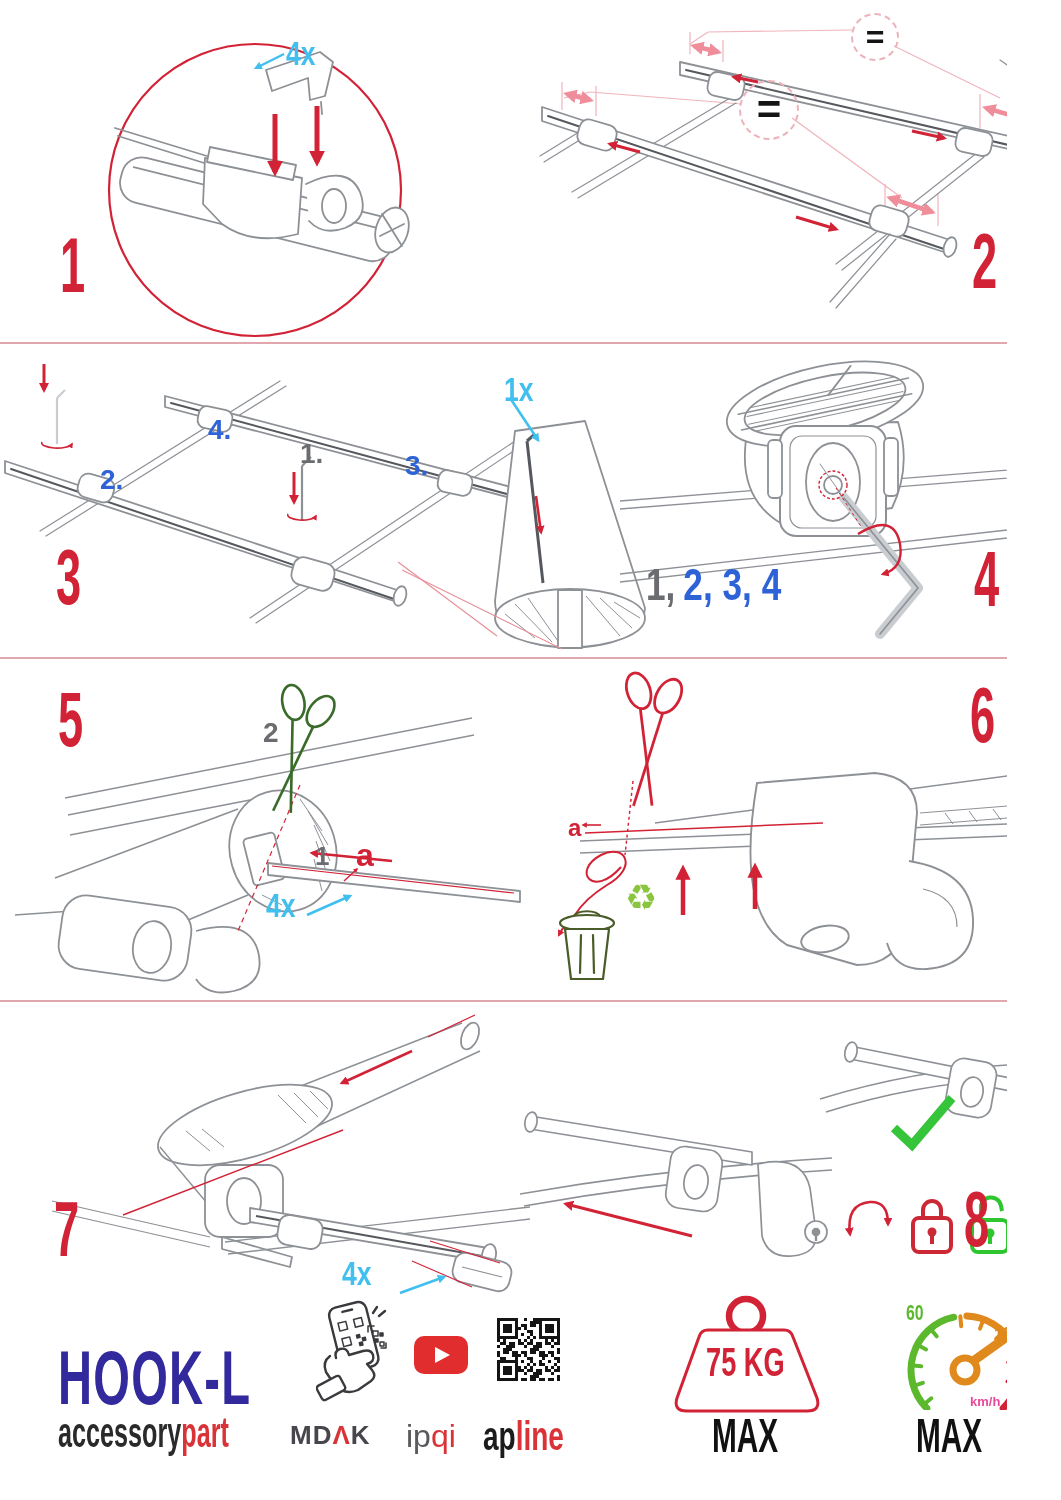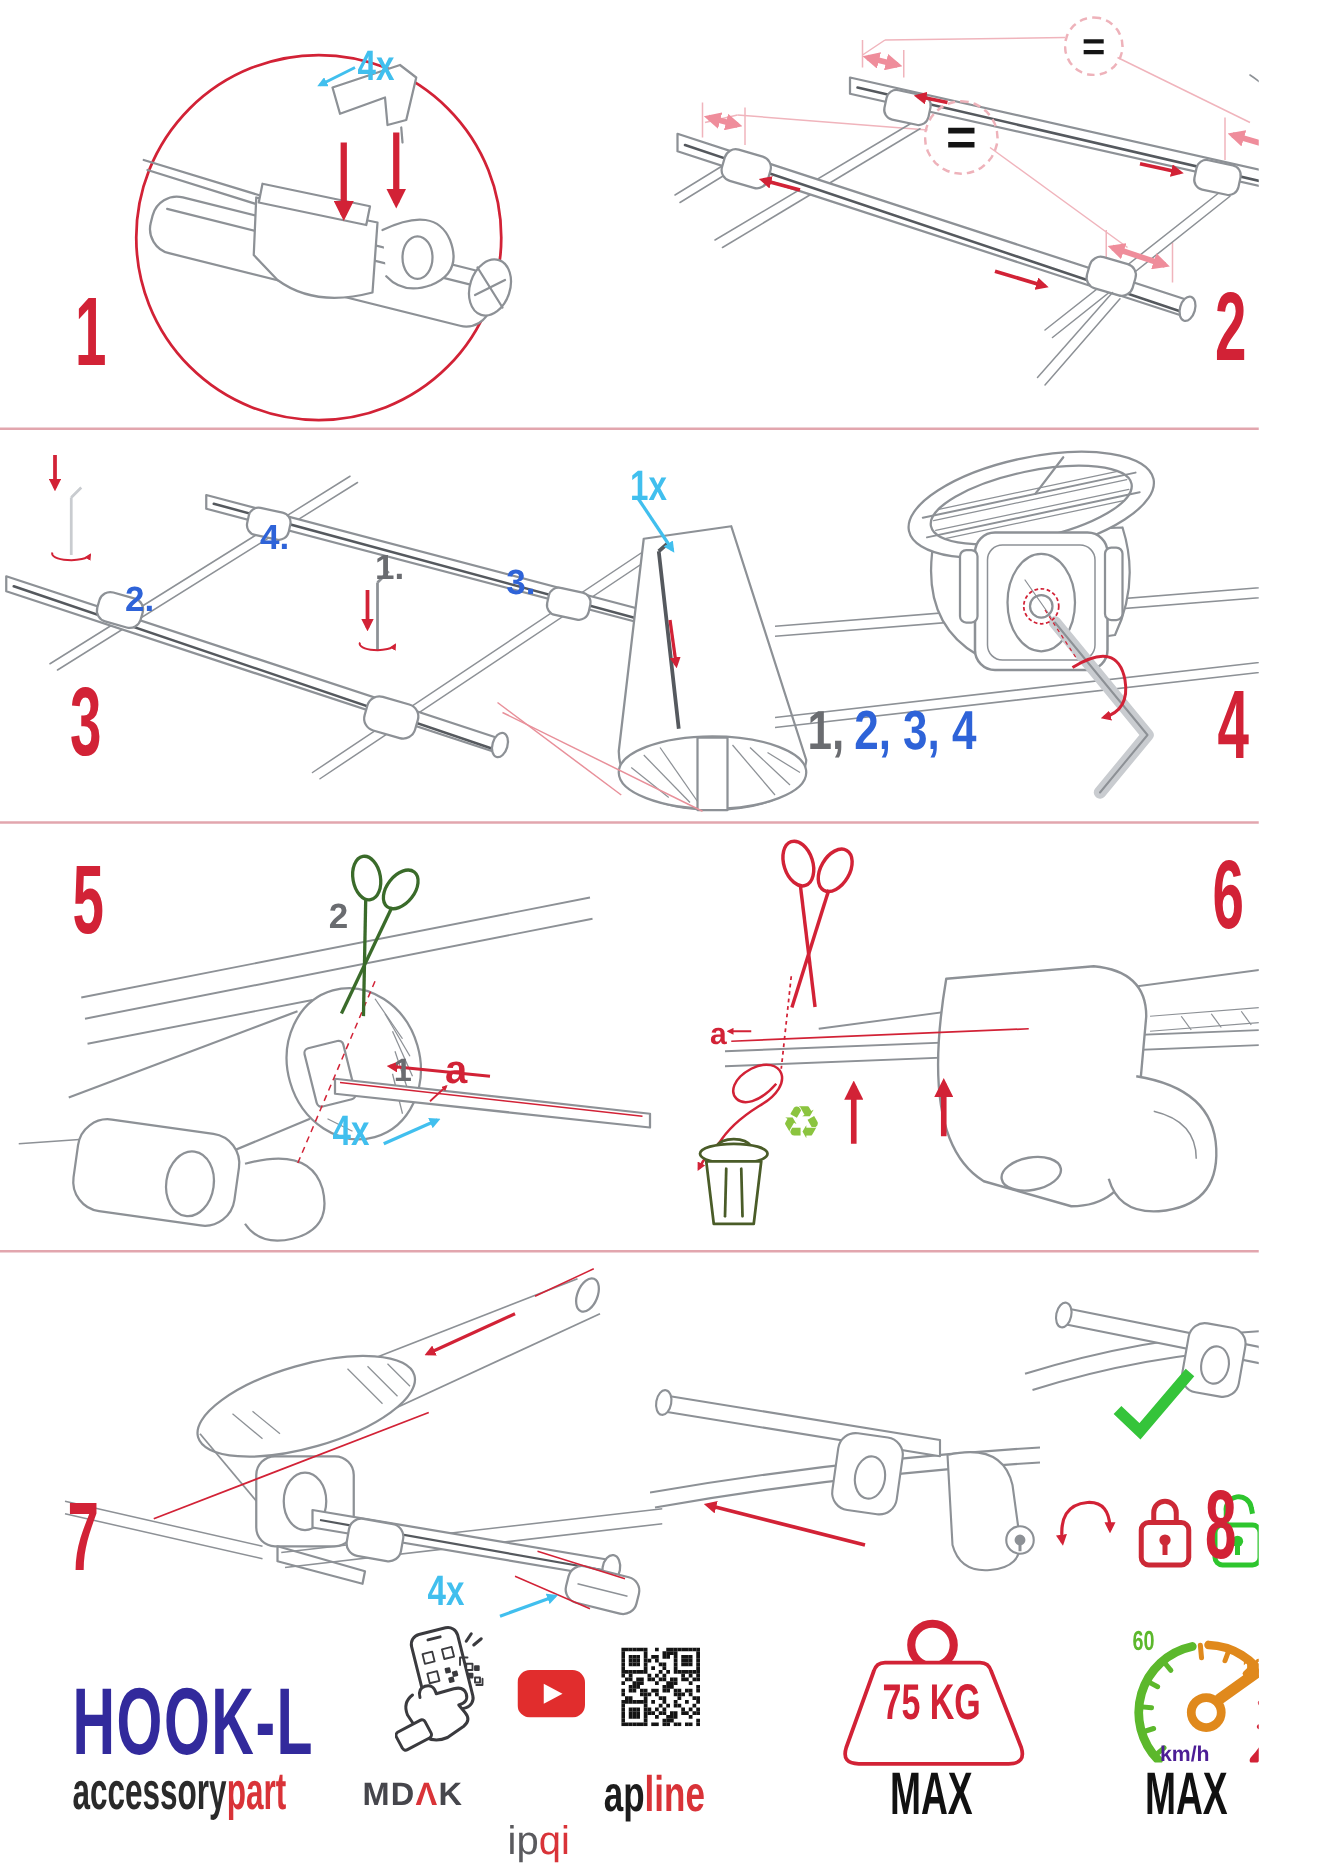--- a/index.html
+++ b/index.html
@@ -17,29 +17,29 @@
   .eq{border:2px dashed #eeb2ba;border-radius:50%;display:flex;align-items:center;
       justify-content:center;color:#141414;font-weight:900;}
   .seq{font-size:44px;font-weight:bold;transform:scaleX(.8);transform-origin:left top;white-space:nowrap;}
   .seq .g{color:#6a6c70;} .seq .b{color:#2e63d8;margin-left:10px;}
   .hookl{font-size:76px;font-weight:bold;color:#322a9c;letter-spacing:2px;line-height:1;
          transform:scaleX(.62);transform-origin:left top;white-space:nowrap;}
   .apart{font-size:42px;font-weight:bold;line-height:1;transform:scaleX(.6);
          transform-origin:left top;white-space:nowrap;}
   .apart .k{color:#2a2a2a;} .red{color:#d93338;}
   .mdak{font-size:26px;font-weight:bold;color:#46464c;letter-spacing:1px;white-space:nowrap;}
-  .ipqi{font-size:32px;color:#5a5a5e;white-space:nowrap;margin-top:36px;}
+  .ipqi{font-size:32px;color:#5a5a5e;white-space:nowrap;}
   .apline{font-size:40px;font-weight:bold;color:#1c1c1c;transform:scaleX(.7);
           transform-origin:left top;white-space:nowrap;}
   .kg{font-size:40px;font-weight:bold;color:#d22236;transform:scaleX(.68);
       transform-origin:left top;white-space:nowrap;}
   .max{font-size:48px;font-weight:bold;color:#111;transform:scaleX(.62);
        transform-origin:left top;line-height:1;}
   .speedlbl{font-size:22px;font-weight:bold;transform:scaleX(.72);transform-origin:left top;}
-  .kmh{font-size:17px;color:#4c1d95;font-weight:bold;}
+  .kmh{font-size:13px;color:#ec4899;font-weight:bold;margin-left:42px;}
   .recycle{font-size:36px;color:#8bc43f;line-height:1;}
   svg{display:block;}
 </style>
 </head>
 <body>
 
 <div class="page">
 
   <div class="divider" style="top:342px"></div>
   <div class="divider" style="top:657px"></div>

